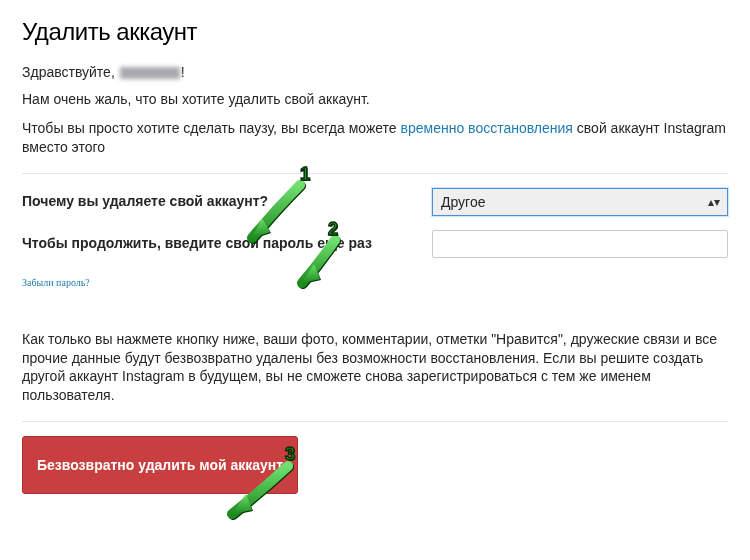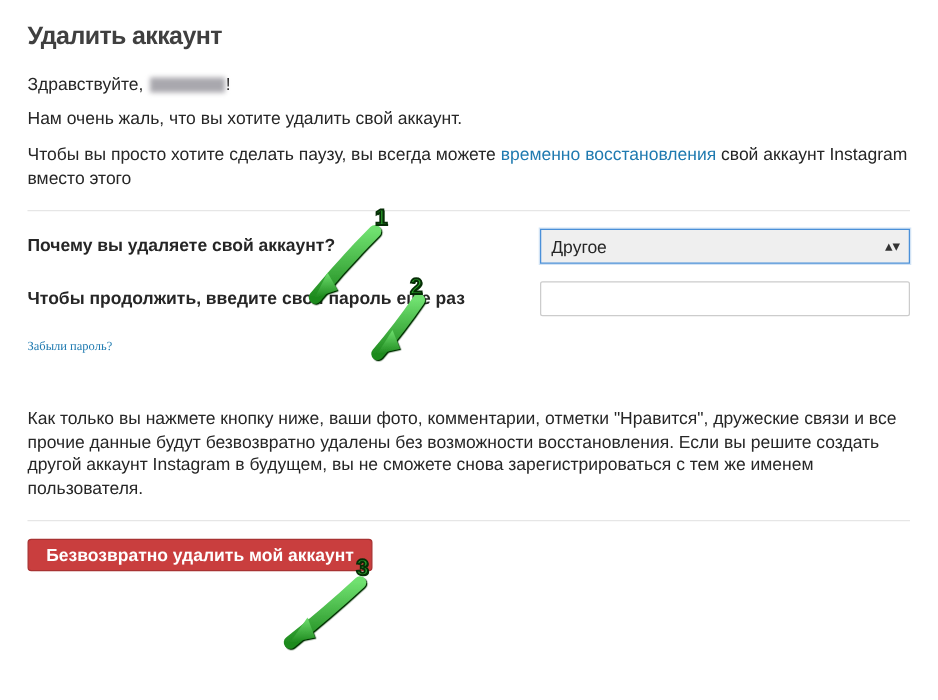--- a/index.html
+++ b/index.html
@@ -6,23 +6,23 @@
   body {
     font-family: -apple-system, BlinkMacSystemFont, "Segoe UI", Helvetica, Arial, sans-serif;
     width: 750px;
     height: 560px;
     padding: 18px 22px;
     color: #262626;
     background: #fff;
     position: relative;
   }
   h1 {
-    color: #404040;
-    font-size: 20px;
-    font-weight: 700;
+    color: #000000;
+    font-size: 24px;
+    font-weight: 400;
     letter-spacing: -0.5px;
     margin-bottom: 18px;
   }
   .greeting-line {
     font-size: 14px;
     color: #262626;
     margin-bottom: 10px;
   }
   .redacted {
     display: inline-block;
@@ -97,21 +97,21 @@
     margin-top: -2px;
     margin-bottom: 20px;
     font-family: Liberation Serif, serif;
   }
   .danger-btn {
     background: #c93e3e;
     color: #fff;
     border: 1px solid #a83232;
     font-size: 14px;
     font-weight: 600;
-    padding: 4px 14px;
+    padding: 20px 14px;
     border-radius: 3px;
     cursor: pointer;
   }
   
   .overlay { position: absolute; left: 0; top: 0; pointer-events: none; }
   .num {
     position: absolute;
     font-weight: 900;
     font-size: 18px;
     color: #2aa12a;

